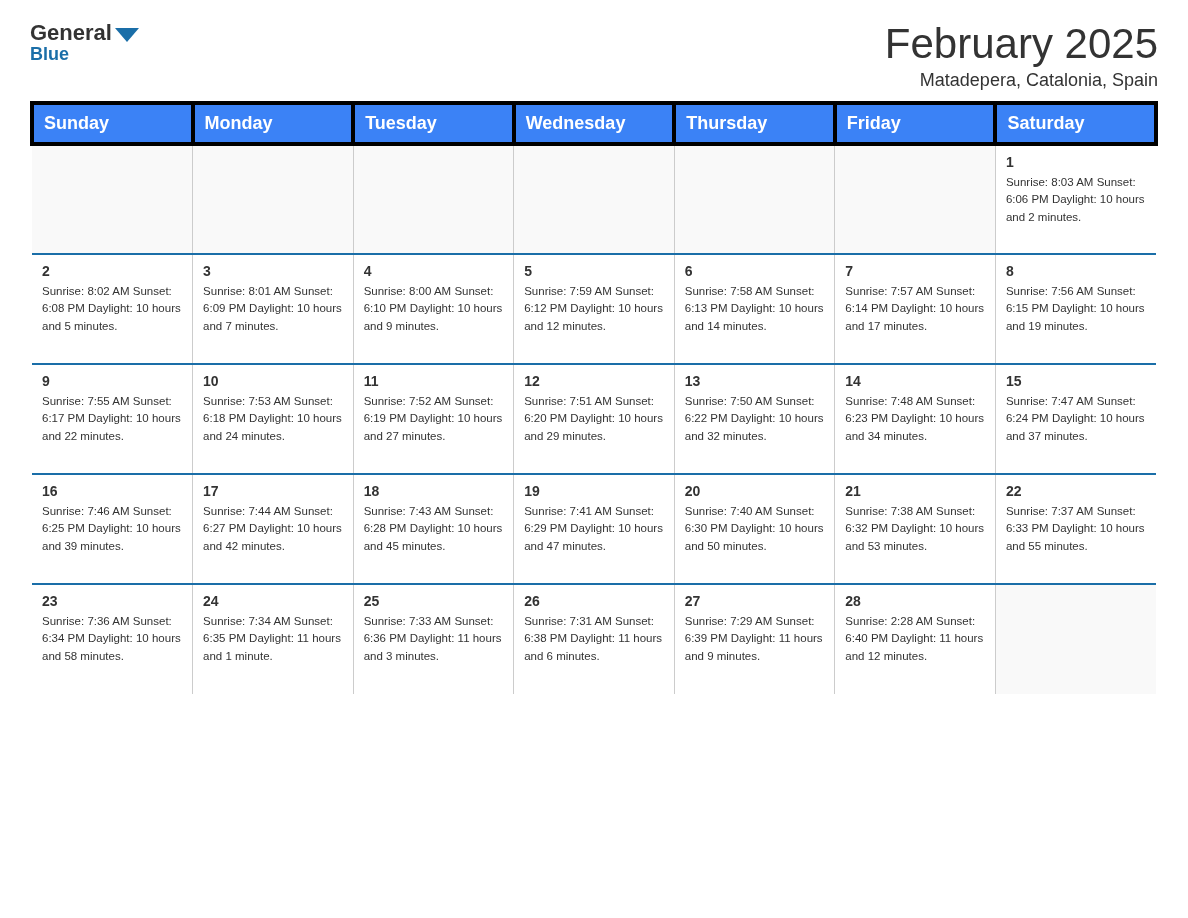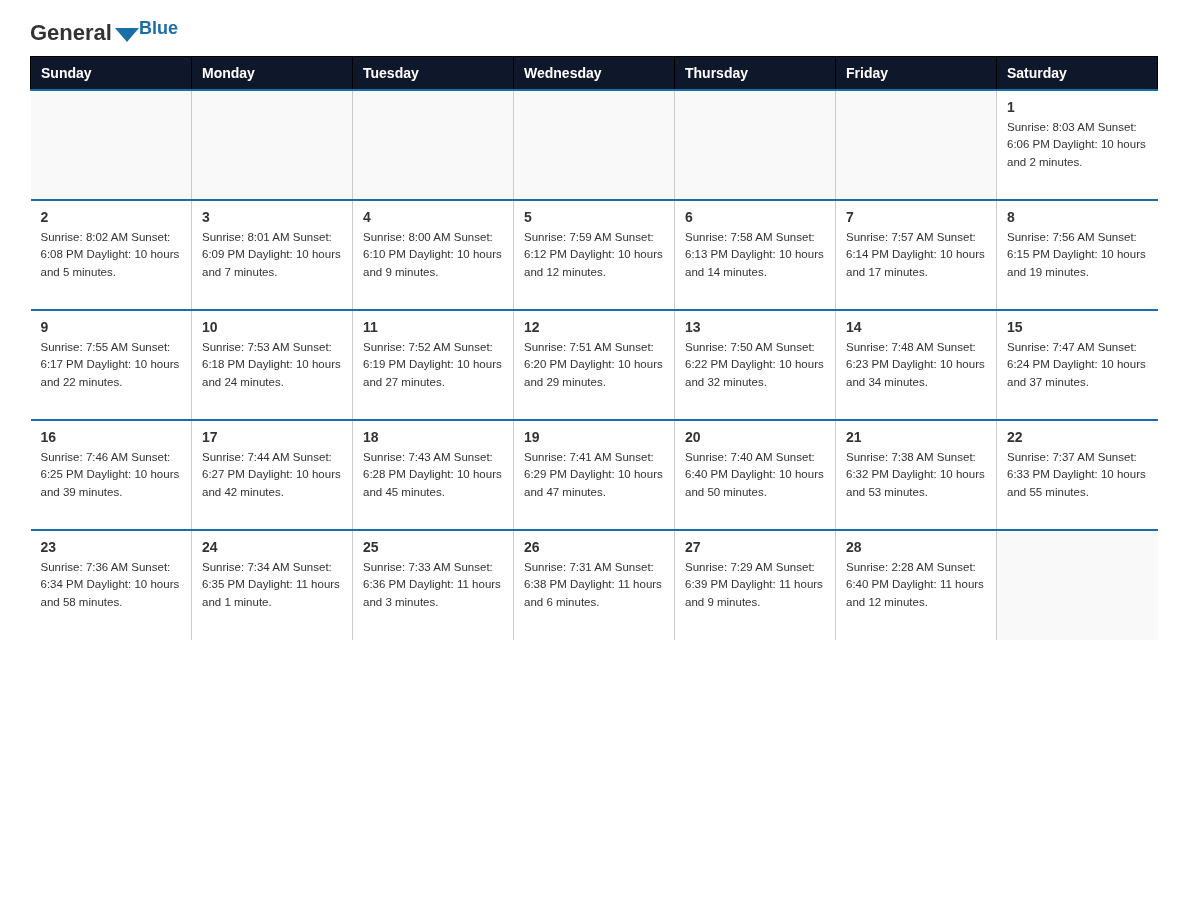--- a/index.html
+++ b/index.html
@@ -10,20 +10,21 @@
       color: #333;
     }
     .header {
       display: flex;
       justify-content: space-between;
       align-items: flex-start;
       margin-bottom: 10px;
     }
     .logo {
       display: flex;
+      flex-direction: column;
       align-items: flex-start;
       text-align: right;
     }
     .logo-top {
       display: flex;
       align-items: center;
     }
     .logo-general {
       font-size: 22px;
       font-weight: bold;
@@ -56,27 +57,27 @@
       font-size: 18px;
       color: #333;
       margin-top: 2px;
     }
     table {
       width: 100%;
       border-collapse: collapse;
       margin-top: 8px;
     }
     thead th {
-      background-color: #0f172a;
+      background-color: #3b82f6;
       color: #fff;
       padding: 8px 10px;
-      font-size: 14px;
+      font-size: 18px;
       font-weight: bold;
       text-align: left;
-      border: 1px solid #000000;
+      border: 4px solid #000000;
     }
     tbody tr {
       border-top: 2px solid #1a6ea8;
     }
     tbody td {
       vertical-align: top;
       padding: 8px 10px;
       font-size: 12px;
       color: #333;
       border-right: 1px solid #ccc;
@@ -105,20 +106,24 @@
 </head>
 <body>
 
 <div class="header">
   <div class="logo">
     <div class="logo-top">
       <span class="logo-general">General</span>
       <div class="logo-arrow"></div>
     </div>
     <span class="logo-blue">Blue</span>
+  </div>
+  <div class="title-block">
+    <div class="month-title">February 2025</div>
+    <div class="location">Matadepera, Catalonia, Spain</div>
   </div>
 </div>
 
 <table>
   <thead>
     <tr>
     <th>Sunday</th>
         <th>Monday</th>
         <th>Tuesday</th>
         <th>Wednesday</th>
@@ -251,21 +256,21 @@
         </td>
         <td>
           <span class="day-number">19</span>
           <div class="day-info">Sunrise: 7:41 AM
 Sunset: 6:29 PM
 Daylight: 10 hours and 47 minutes.</div>
         </td>
         <td>
           <span class="day-number">20</span>
           <div class="day-info">Sunrise: 7:40 AM
-Sunset: 6:40 PM
+Sunset: 6:30 PM
 Daylight: 10 hours and 50 minutes.</div>
         </td>
         <td>
           <span class="day-number">21</span>
           <div class="day-info">Sunrise: 7:38 AM
 Sunset: 6:32 PM
 Daylight: 10 hours and 53 minutes.</div>
         </td>
         <td>
           <span class="day-number">22</span>

